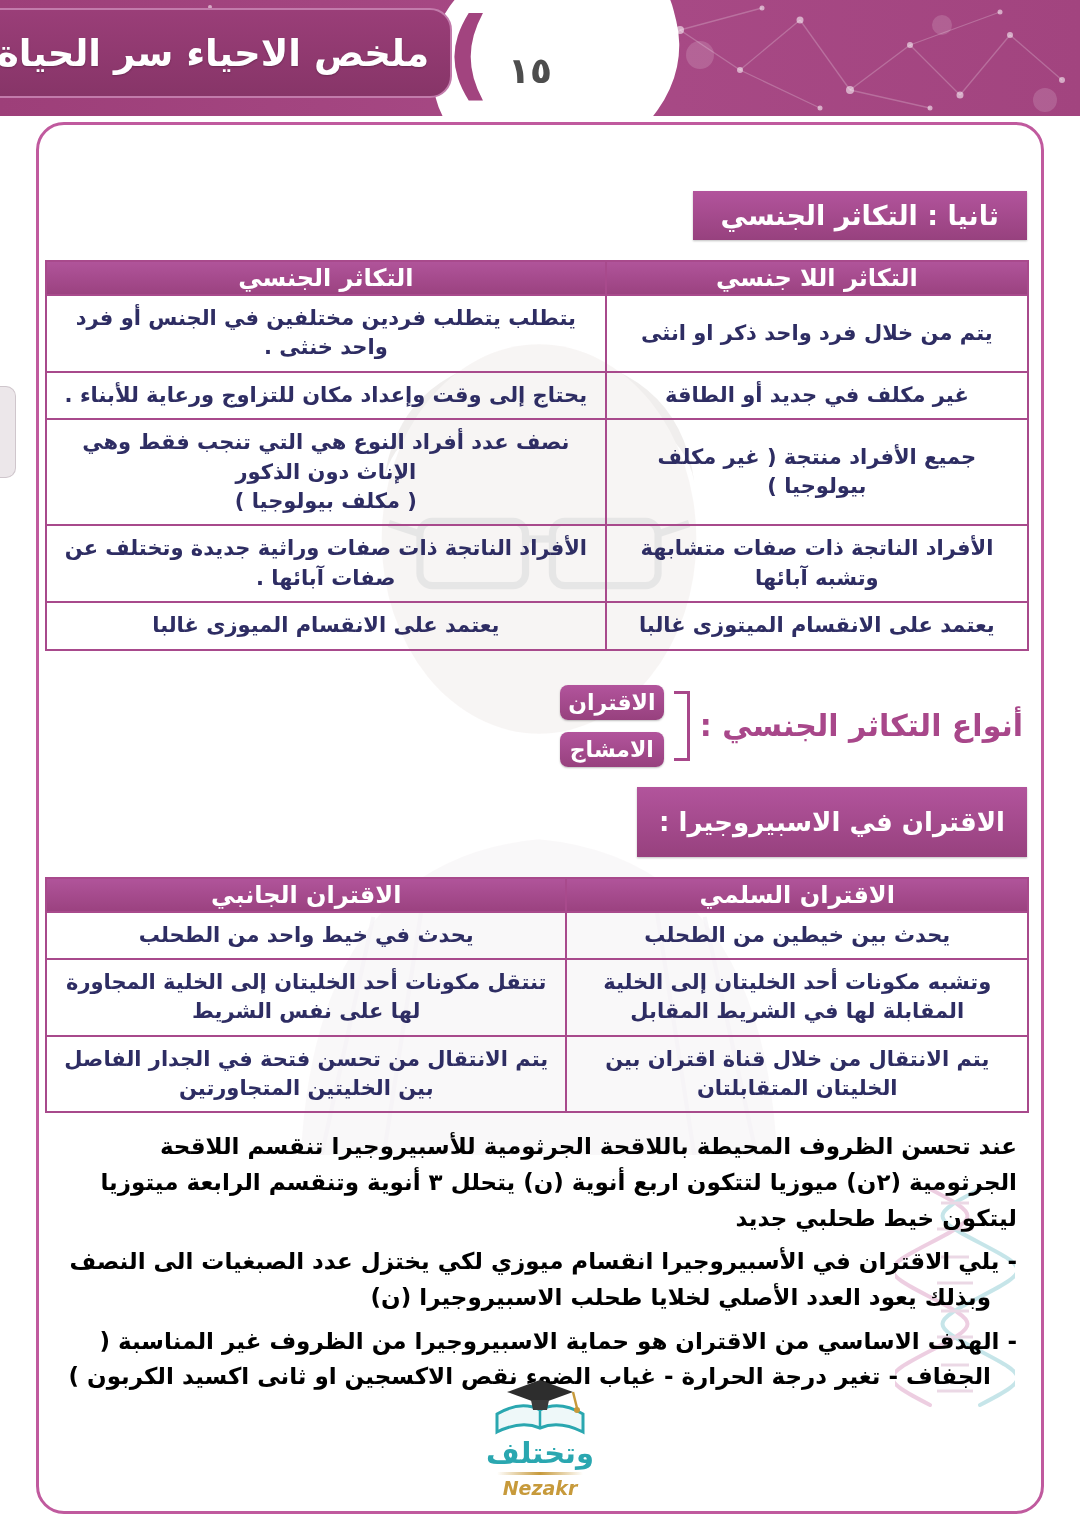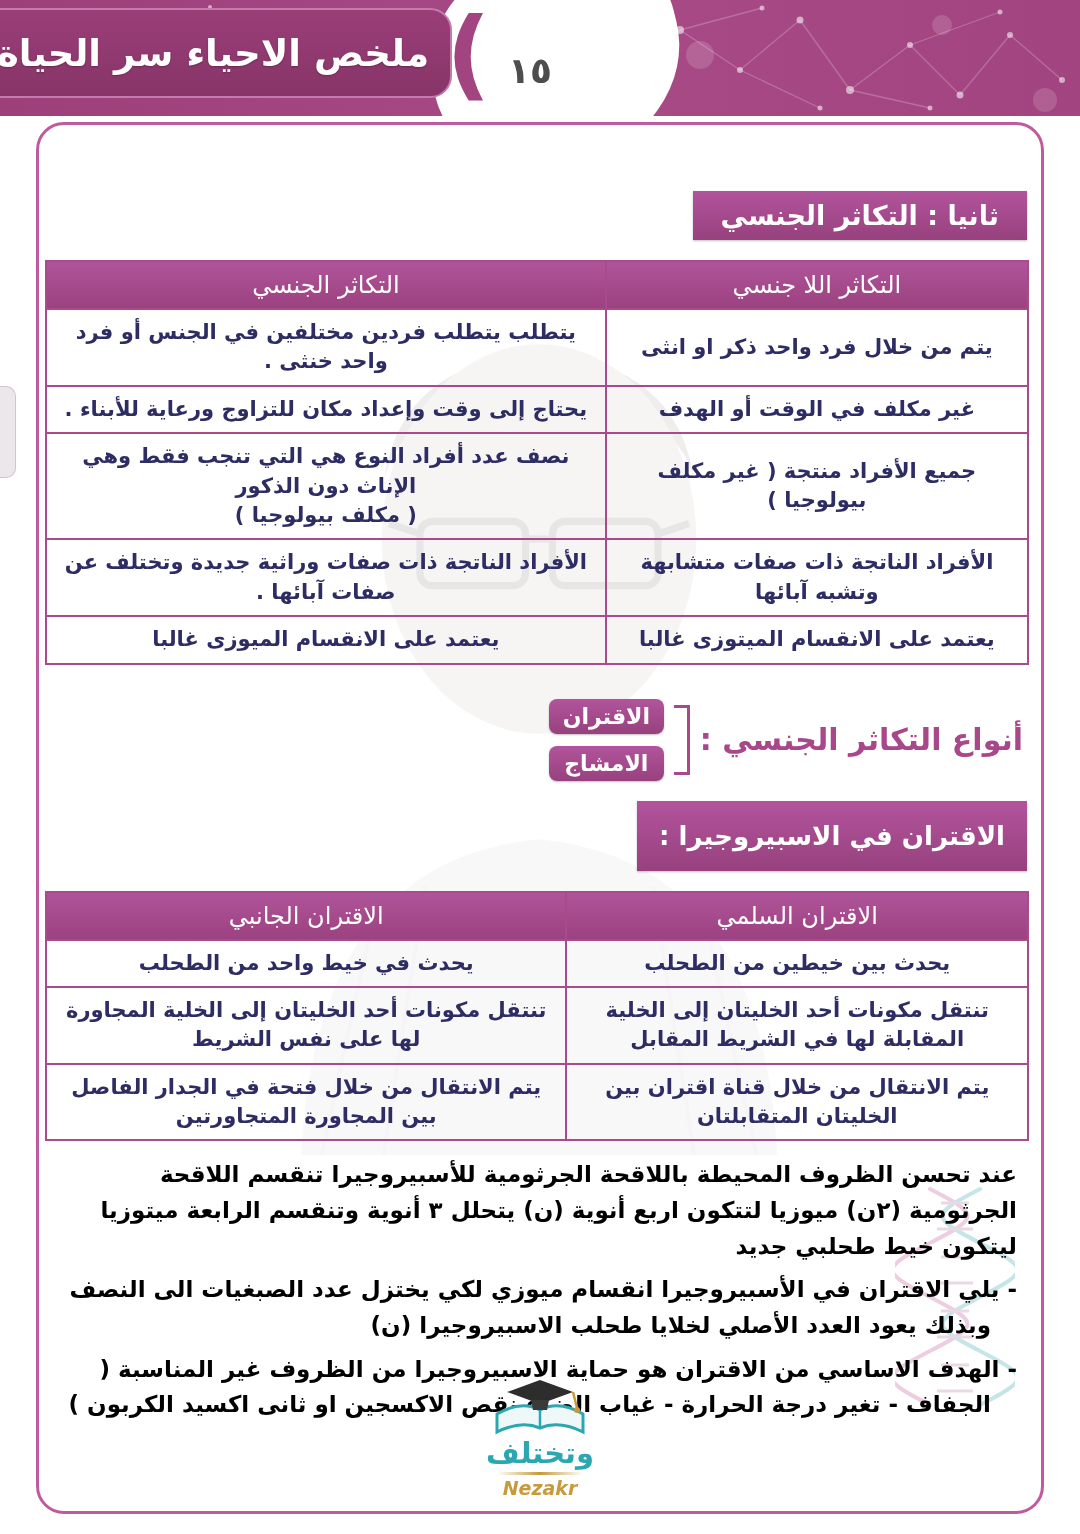--- a/index.html
+++ b/index.html
@@ -65,40 +65,40 @@
   }
   .badge-main  { margin:66px 14px 0 0; font-size:27px; padding:9px 28px; }
   .badge-sub   { margin:20px 14px 0 0; font-size:26px; padding:20px 22px; }
 
   table.cmp {
     border-collapse:collapse; width:984px; margin:20px 12px 0 12px;
     table-layout:fixed; background:transparent;
   }
   .cmp th {
     background:linear-gradient(180deg,#b0549a,#9b4280);
-    color:#fff; font-size:24px; font-weight:normal;
-    padding:9px 6px; border:2px solid #a84a8c;margin-top:14px;
+    color:#fff; font-size:24px; font-weight:bold;
+    padding:2px 6px; border:2px solid #a84a8c;margin-top:14px;
   }
   .cmp td {
     border:2px solid #a84a8c; color:#2e2d63; font-weight:bold;
     font-size:21px; text-align:center; padding:8px 12px;
     white-space:pre-line; line-height:1.4; background:transparent;
   }
   .t1 col.cA { width:43%; } .t1 col.cB { width:57%; }
   .t2 col.cA { width:47%; } .t2 col.cB { width:53%; }
 
   
   .types { display:flex; align-items:center; margin:34px 18px 0 0; }
   .types-label { color:#a8478a; font-size:30px; font-weight:bold; margin-left:10px; }
   .types-bracket {
     width:16px; height:70px; margin-left:10px;
     border-right:3px solid #a8478a; border-top:3px solid #a8478a; border-bottom:3px solid #a8478a;
   }
   .type-badges { display:flex; flex-direction:column; gap:12px; }
-  .badge-type { font-size:22px; width:115px; padding:5px 0; border-radius:8px; }
+  .badge-type { font-size:22px; width:104px; padding:5px 0; border-radius:8px; }
 
   
   .notes {
     margin:16px 24px 0 24px; color:#000000; font-weight:bold;
     font-size:23px; line-height:1.55; text-align:right;
   }
   .notes p { margin-bottom:8px; }
   .notes p.dash { padding-right:26px; text-indent:-26px; }
 
   
@@ -215,21 +215,21 @@
           <th>التكاثر اللا جنسي</th>
           <th>التكاثر الجنسي</th>
         </tr>
       </thead>
       <tbody>
         <tr>
           <td>يتم من خلال فرد واحد ذكر او انثى</td>
           <td>يتطلب يتطلب فردين مختلفين في الجنس أو فرد واحد خنثى .</td>
         </tr>
         <tr>
-          <td>غير مكلف في الوقت أو الهدف</td>
+          <td>غير مكلف في جديد أو الطاقة</td>
           <td>يحتاج إلى وقت وإعداد مكان للتزاوج ورعاية للأبناء .</td>
         </tr>
         <tr>
           <td>جميع الأفراد منتجة ( غير مكلف بيولوجيا )</td>
           <td>نصف عدد أفراد النوع هي التي تنجب فقط وهي الإناث دون الذكور
 ( مكلف بيولوجيا )</td>
         </tr>
         <tr>
           <td>الأفراد الناتجة ذات صفات متشابهة وتشبه آبائها</td>
           <td>الأفراد الناتجة ذات صفات وراثية جديدة وتختلف عن صفات آبائها .</td>
@@ -265,26 +265,26 @@
           <th>الاقتران السلمي</th>
           <th>الاقتران الجانبي</th>
         </tr>
       </thead>
       <tbody>
         <tr>
           <td>يحدث بين خيطين من الطحلب</td>
           <td>يحدث في خيط واحد من الطحلب</td>
         </tr>
         <tr>
-          <td>تنتقل مكونات أحد الخليتان إلى الخلية المقابلة لها في الشريط المقابل</td>
+          <td>وتشبه مكونات أحد الخليتان إلى الخلية المقابلة لها في الشريط المقابل</td>
           <td>تنتقل مكونات أحد الخليتان إلى الخلية المجاورة لها على نفس الشريط</td>
         </tr>
         <tr>
           <td>يتم الانتقال من خلال قناة اقتران بين الخليتان المتقابلتان</td>
-          <td>يتم الانتقال من خلال فتحة في الجدار الفاصل بين المجاورة المتجاورتين</td>
+          <td>يتم الانتقال من تحسن فتحة في الجدار الفاصل بين الخليتين المتجاورتين</td>
         </tr>
       </tbody>
     </table>
 
     
     <div class="notes">
       <p>عند تحسن الظروف المحيطة باللاقحة الجرثومية للأسبيروجيرا تنقسم اللاقحة الجرثومية (٢ن) ميوزيا لتتكون اربع أنوية (ن) يتحلل ٣ أنوية وتنقسم الرابعة ميتوزيا ليتكون خيط طحلبي جديد</p>
       <p class="dash">- يلي الاقتران في الأسبيروجيرا انقسام ميوزي لكي يختزل عدد الصبغيات الى النصف وبذلك يعود العدد الأصلي لخلايا طحلب الاسبيروجيرا (ن)</p>
       <p class="dash">- الهدف الاساسي من الاقتران هو حماية الاسبيروجيرا من الظروف غير المناسبة ( الجفاف - تغير درجة الحرارة - غياب الضوء نقص الاكسجين او ثانى اكسيد الكربون )</p>
     </div>

